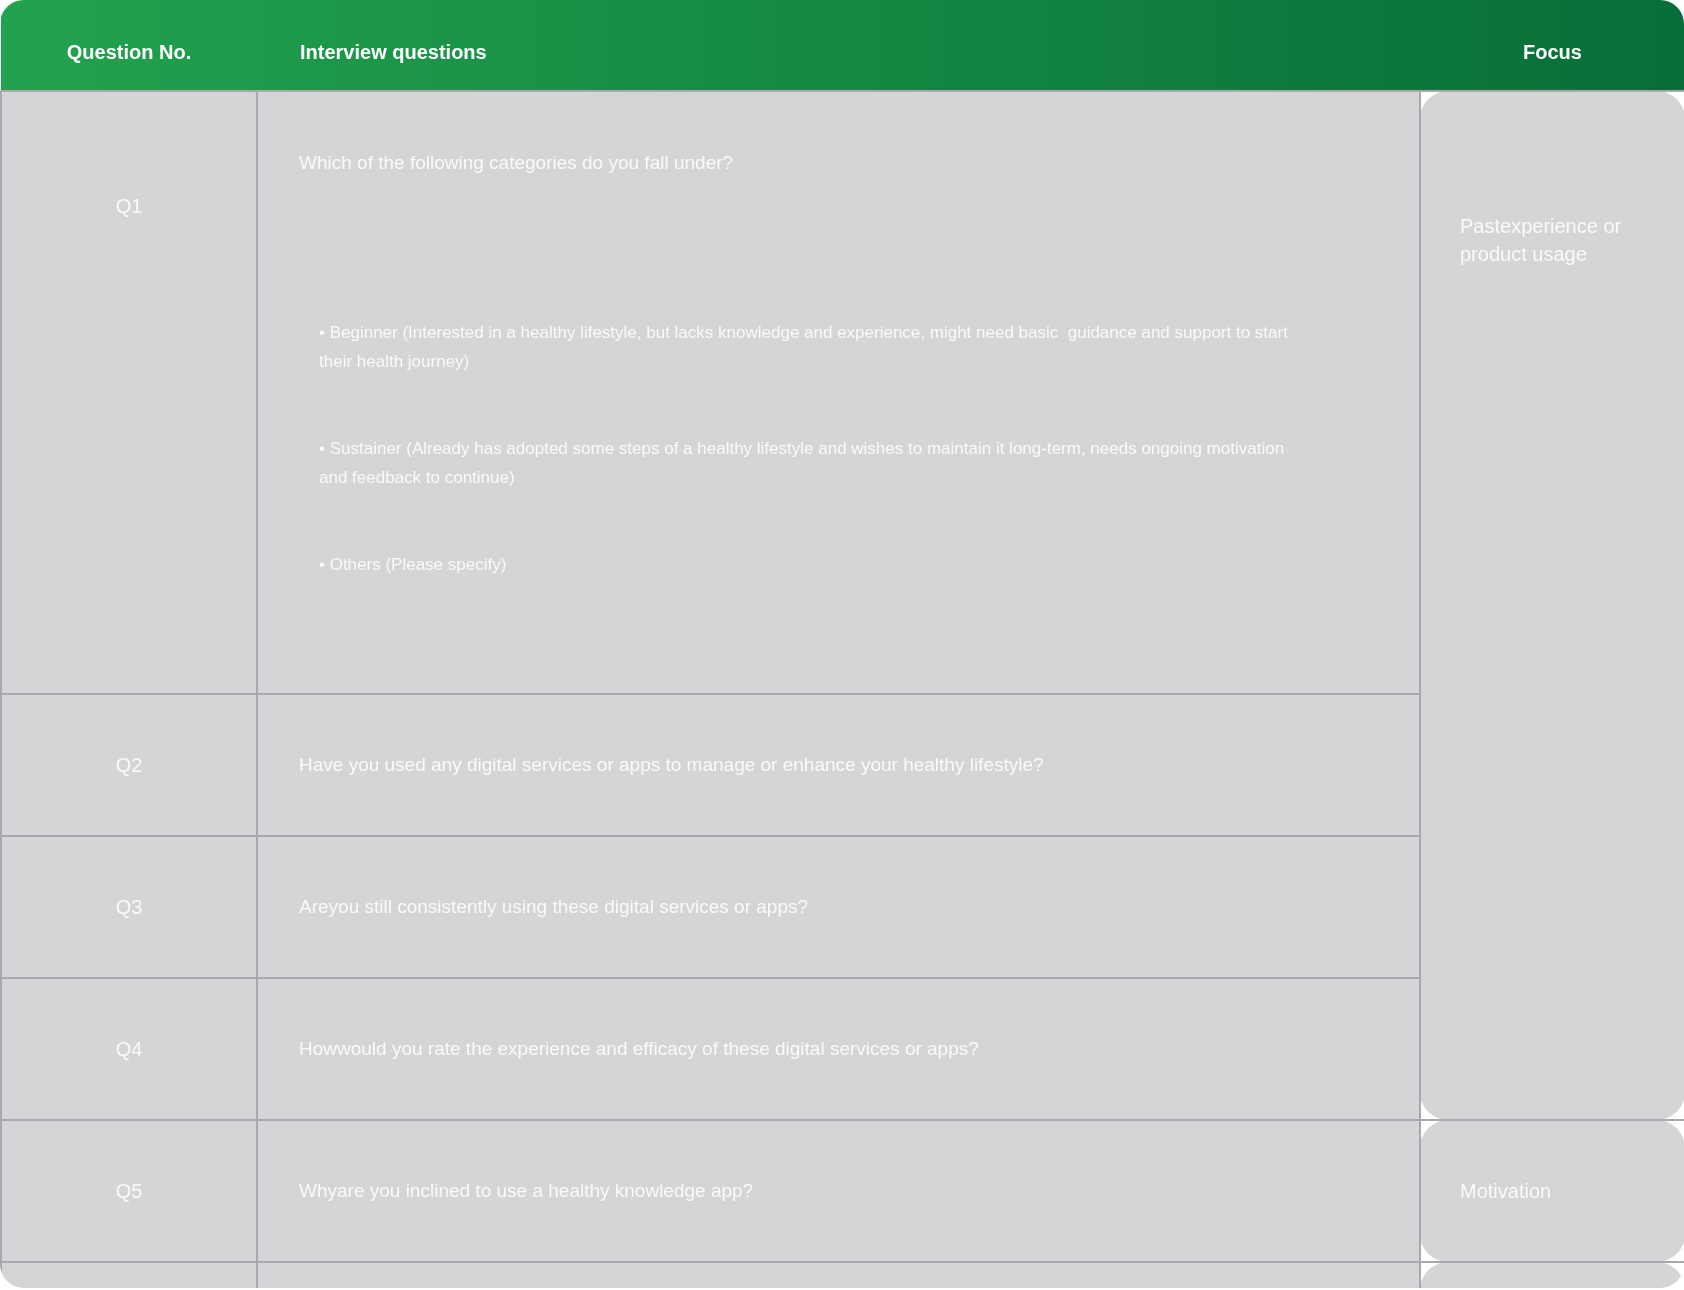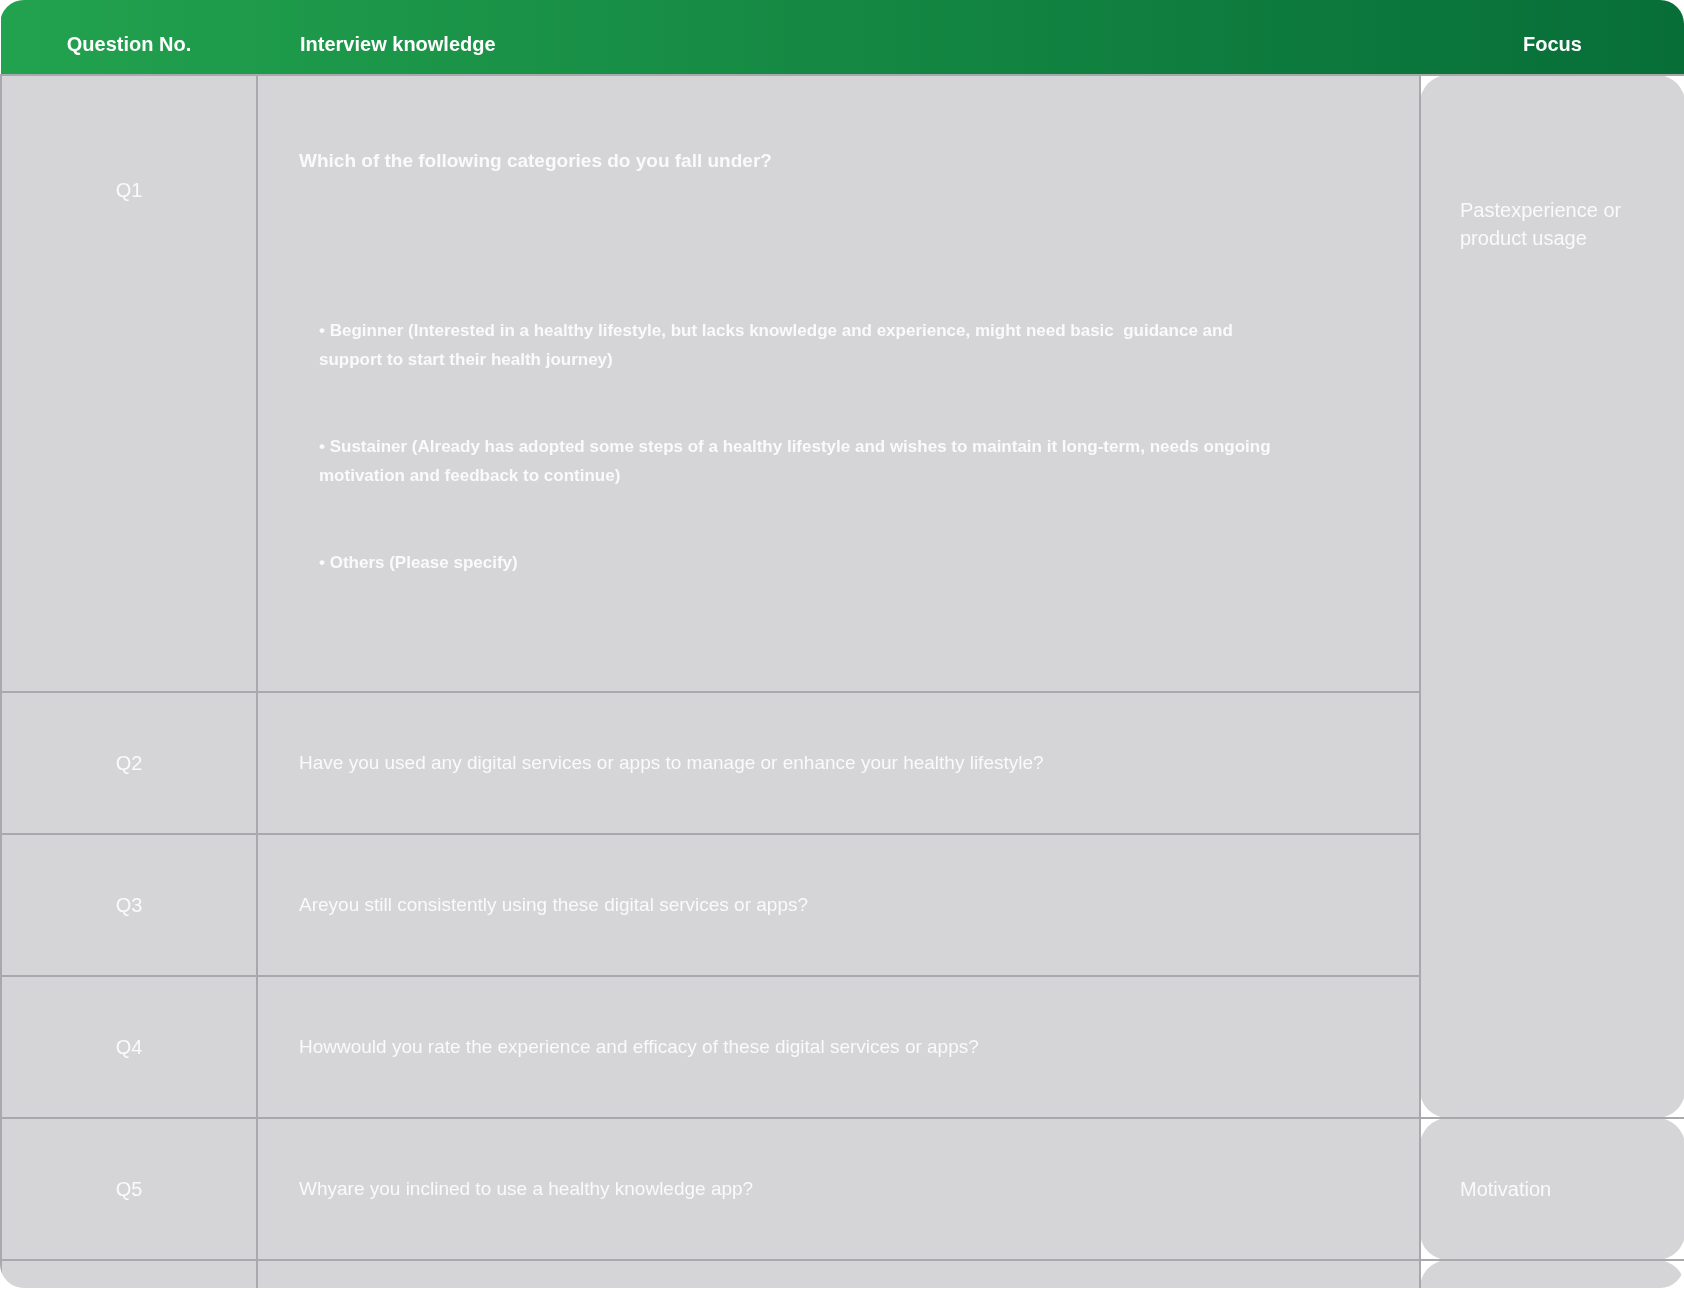--- a/index.html
+++ b/index.html
@@ -33,21 +33,21 @@
 
   th{
     background:linear-gradient(90deg,var(--g1) 0%,var(--g2) 100%);
     background-attachment:fixed;
     color:var(--htxt);
     font-size:20px;font-weight:bold;
     vertical-align:middle;
     padding:14px 0 0 0;
     border:none;
   }
-  tr.hdr{height:75px;}
+  tr.hdr{height:91px;}
   th.h-no{text-align:center;}
   th.h-q{text-align:left;padding-left:43px;}
   th.h-f{text-align:center;}
 
   td{
     background:var(--bg);
     border:2px solid var(--line);
     color:var(--txt);
     vertical-align:middle;
     overflow:hidden;
@@ -76,22 +76,20 @@
   td.focus-cell .f-text{max-width:200px;}
 
   
   td.q1-no{
     vertical-align:top;
     padding-top:100px;
     line-height:29px;
   }
   td.q1-cell{
     vertical-align:top;
-    padding-top:14px;
-    font-weight:bold;
   }
   td.q1-cell .q1-title{
     font-size:19px;line-height:29px;
     max-width:975px;
     white-space:pre-wrap;
   }
   td.q1-cell .q1-options{
     margin-top:27px;
     font-size:17px;line-height:29px;
     max-width:975px;
@@ -118,21 +116,21 @@
 <table>
   <colgroup>
         <col class="c-no">
         <col class="c-q">
         <col class="c-f">
       </colgroup>
 
   <tbody>
         <tr class="hdr">
     <th class="h-no">Question No.</th>
-    <th class="h-q">Interview knowledge</th>
+    <th class="h-q">Interview questions</th>
     <th class="h-f">Focus</th>
   </tr>
 
   <tr class="r1">
     <td class="no-cell q1-no">Q1</td>
     <td class="q-cell q1-cell">
       <div class="q1-title">Which of the following categories do you fall under?</div>
       <div class="q1-options">
         <div class="opt">• Beginner (Interested in a healthy lifestyle, but lacks knowledge and experience, might need basic  guidance and support to start their health journey)</div>
         <div class="opt">• Sustainer (Already has adopted some steps of a healthy lifestyle and wishes to maintain it long-term, needs ongoing motivation and feedback to continue)</div>

